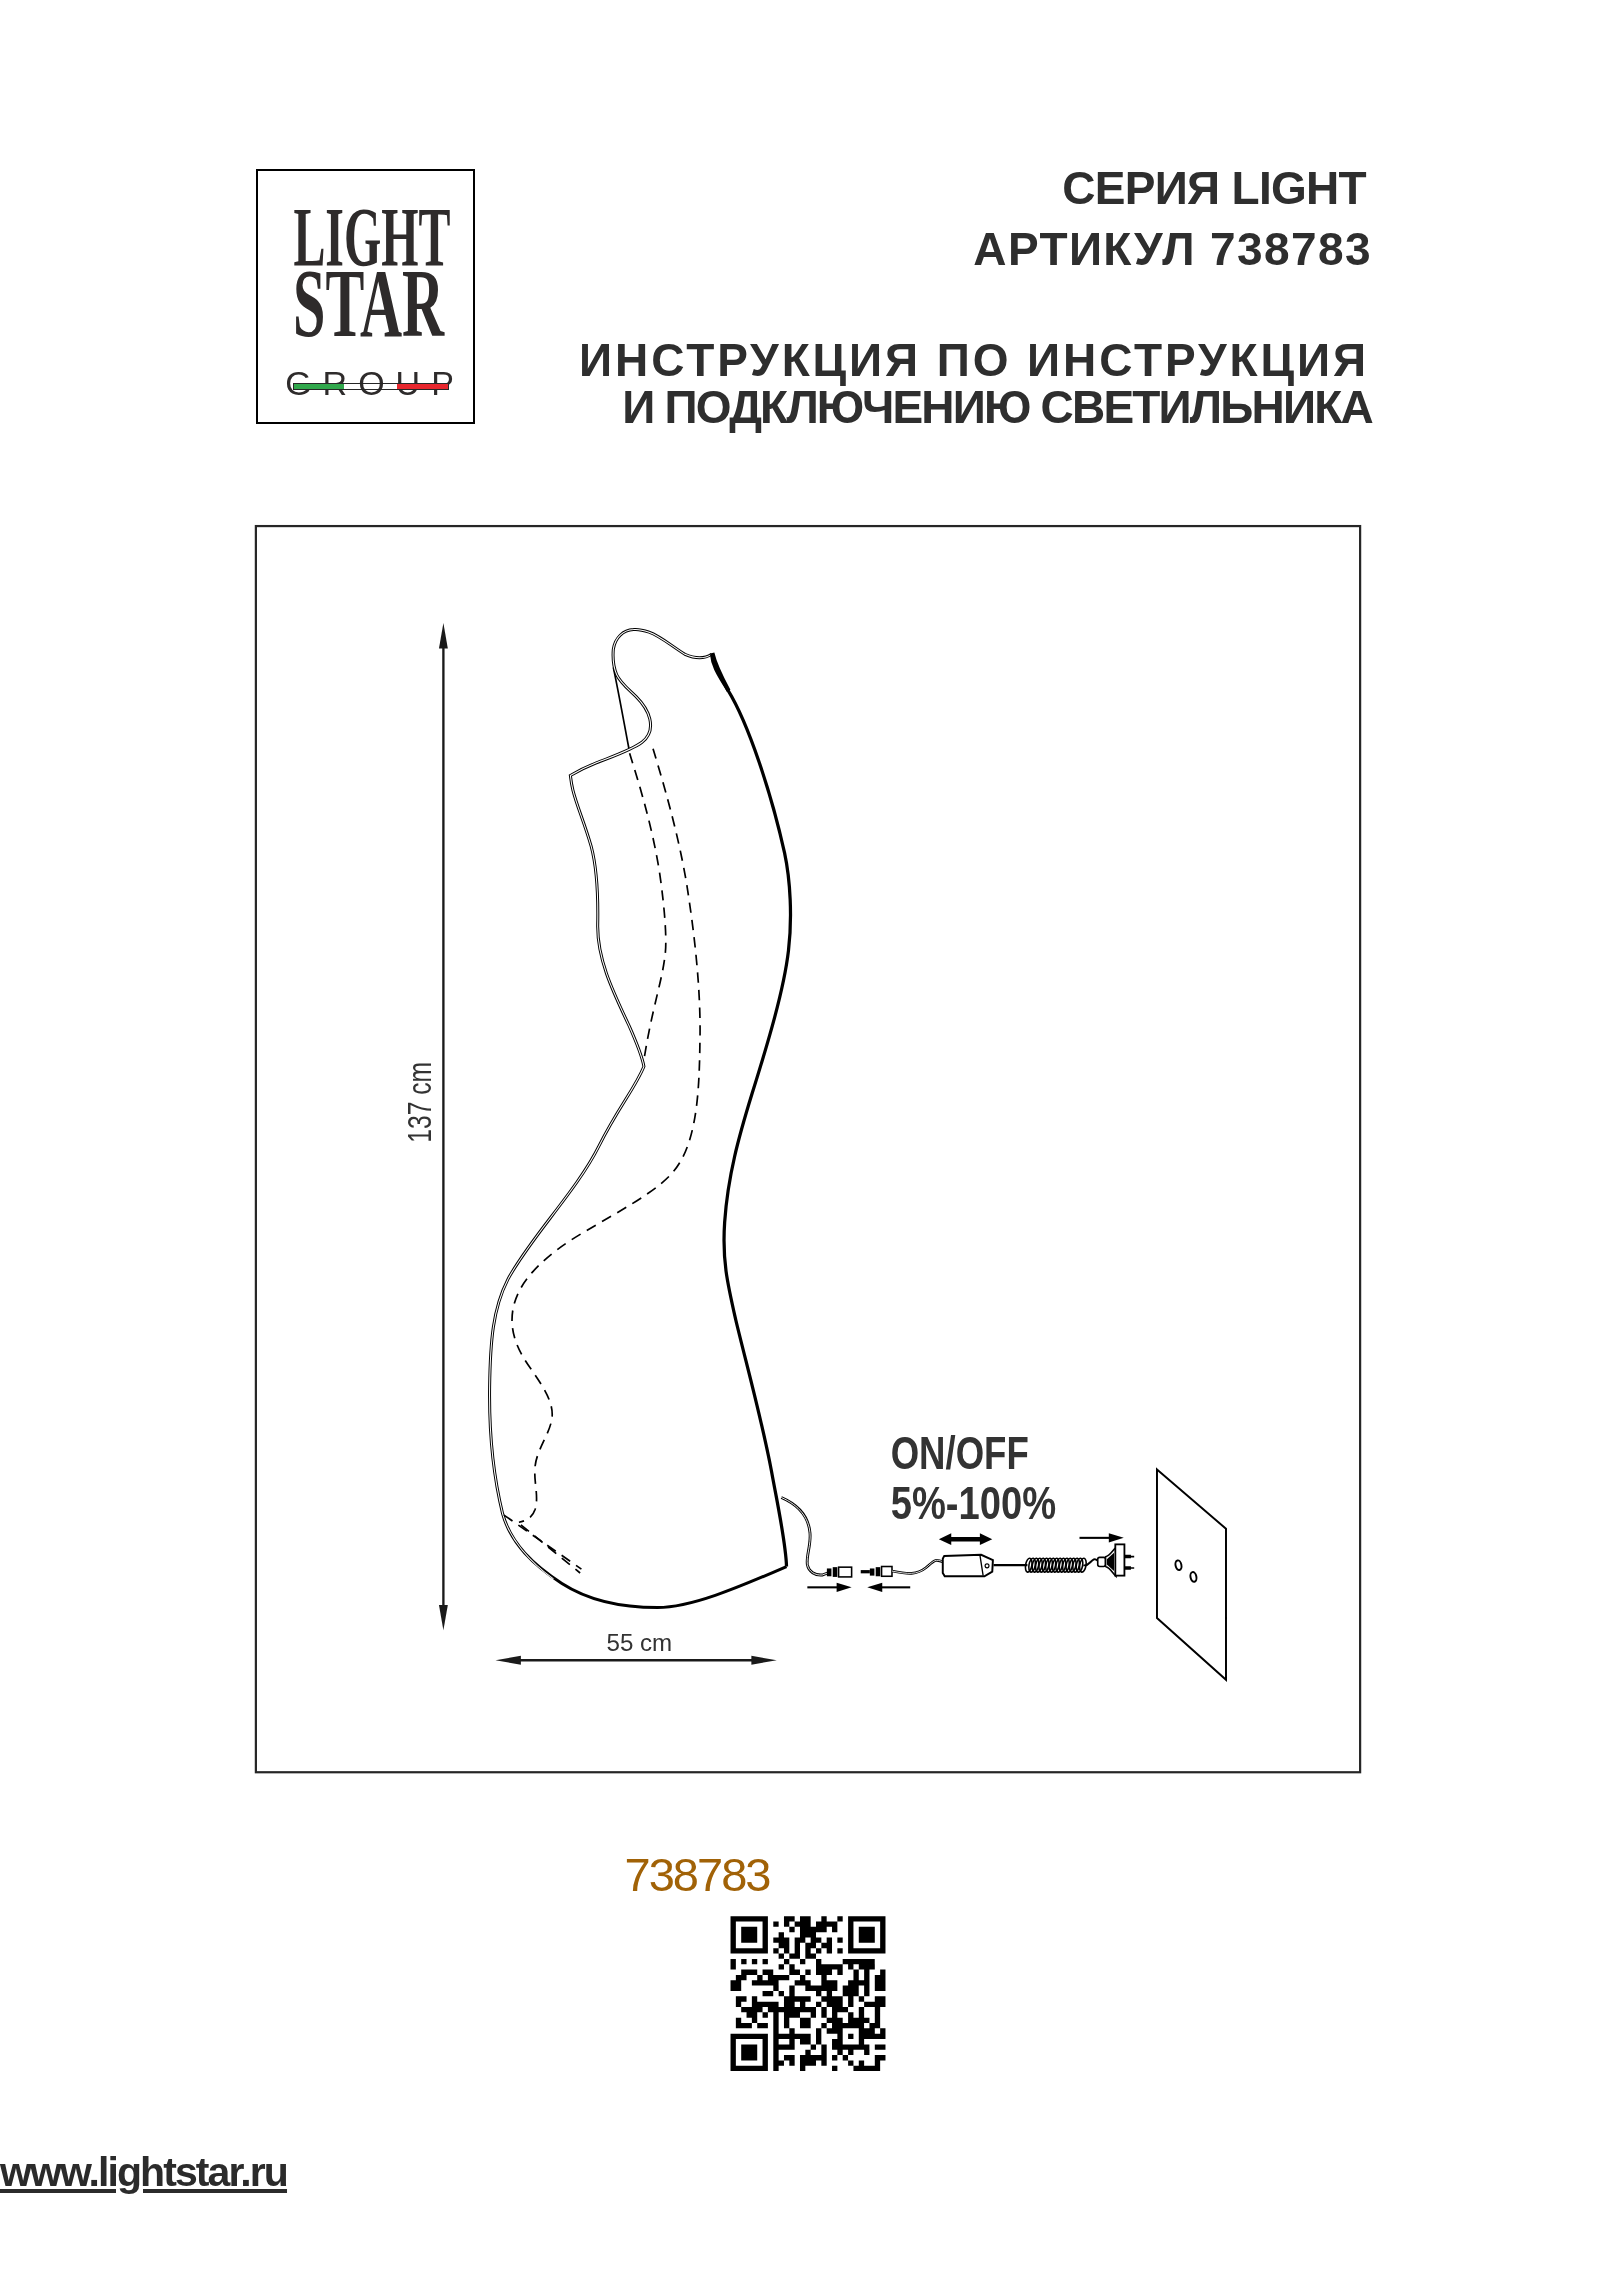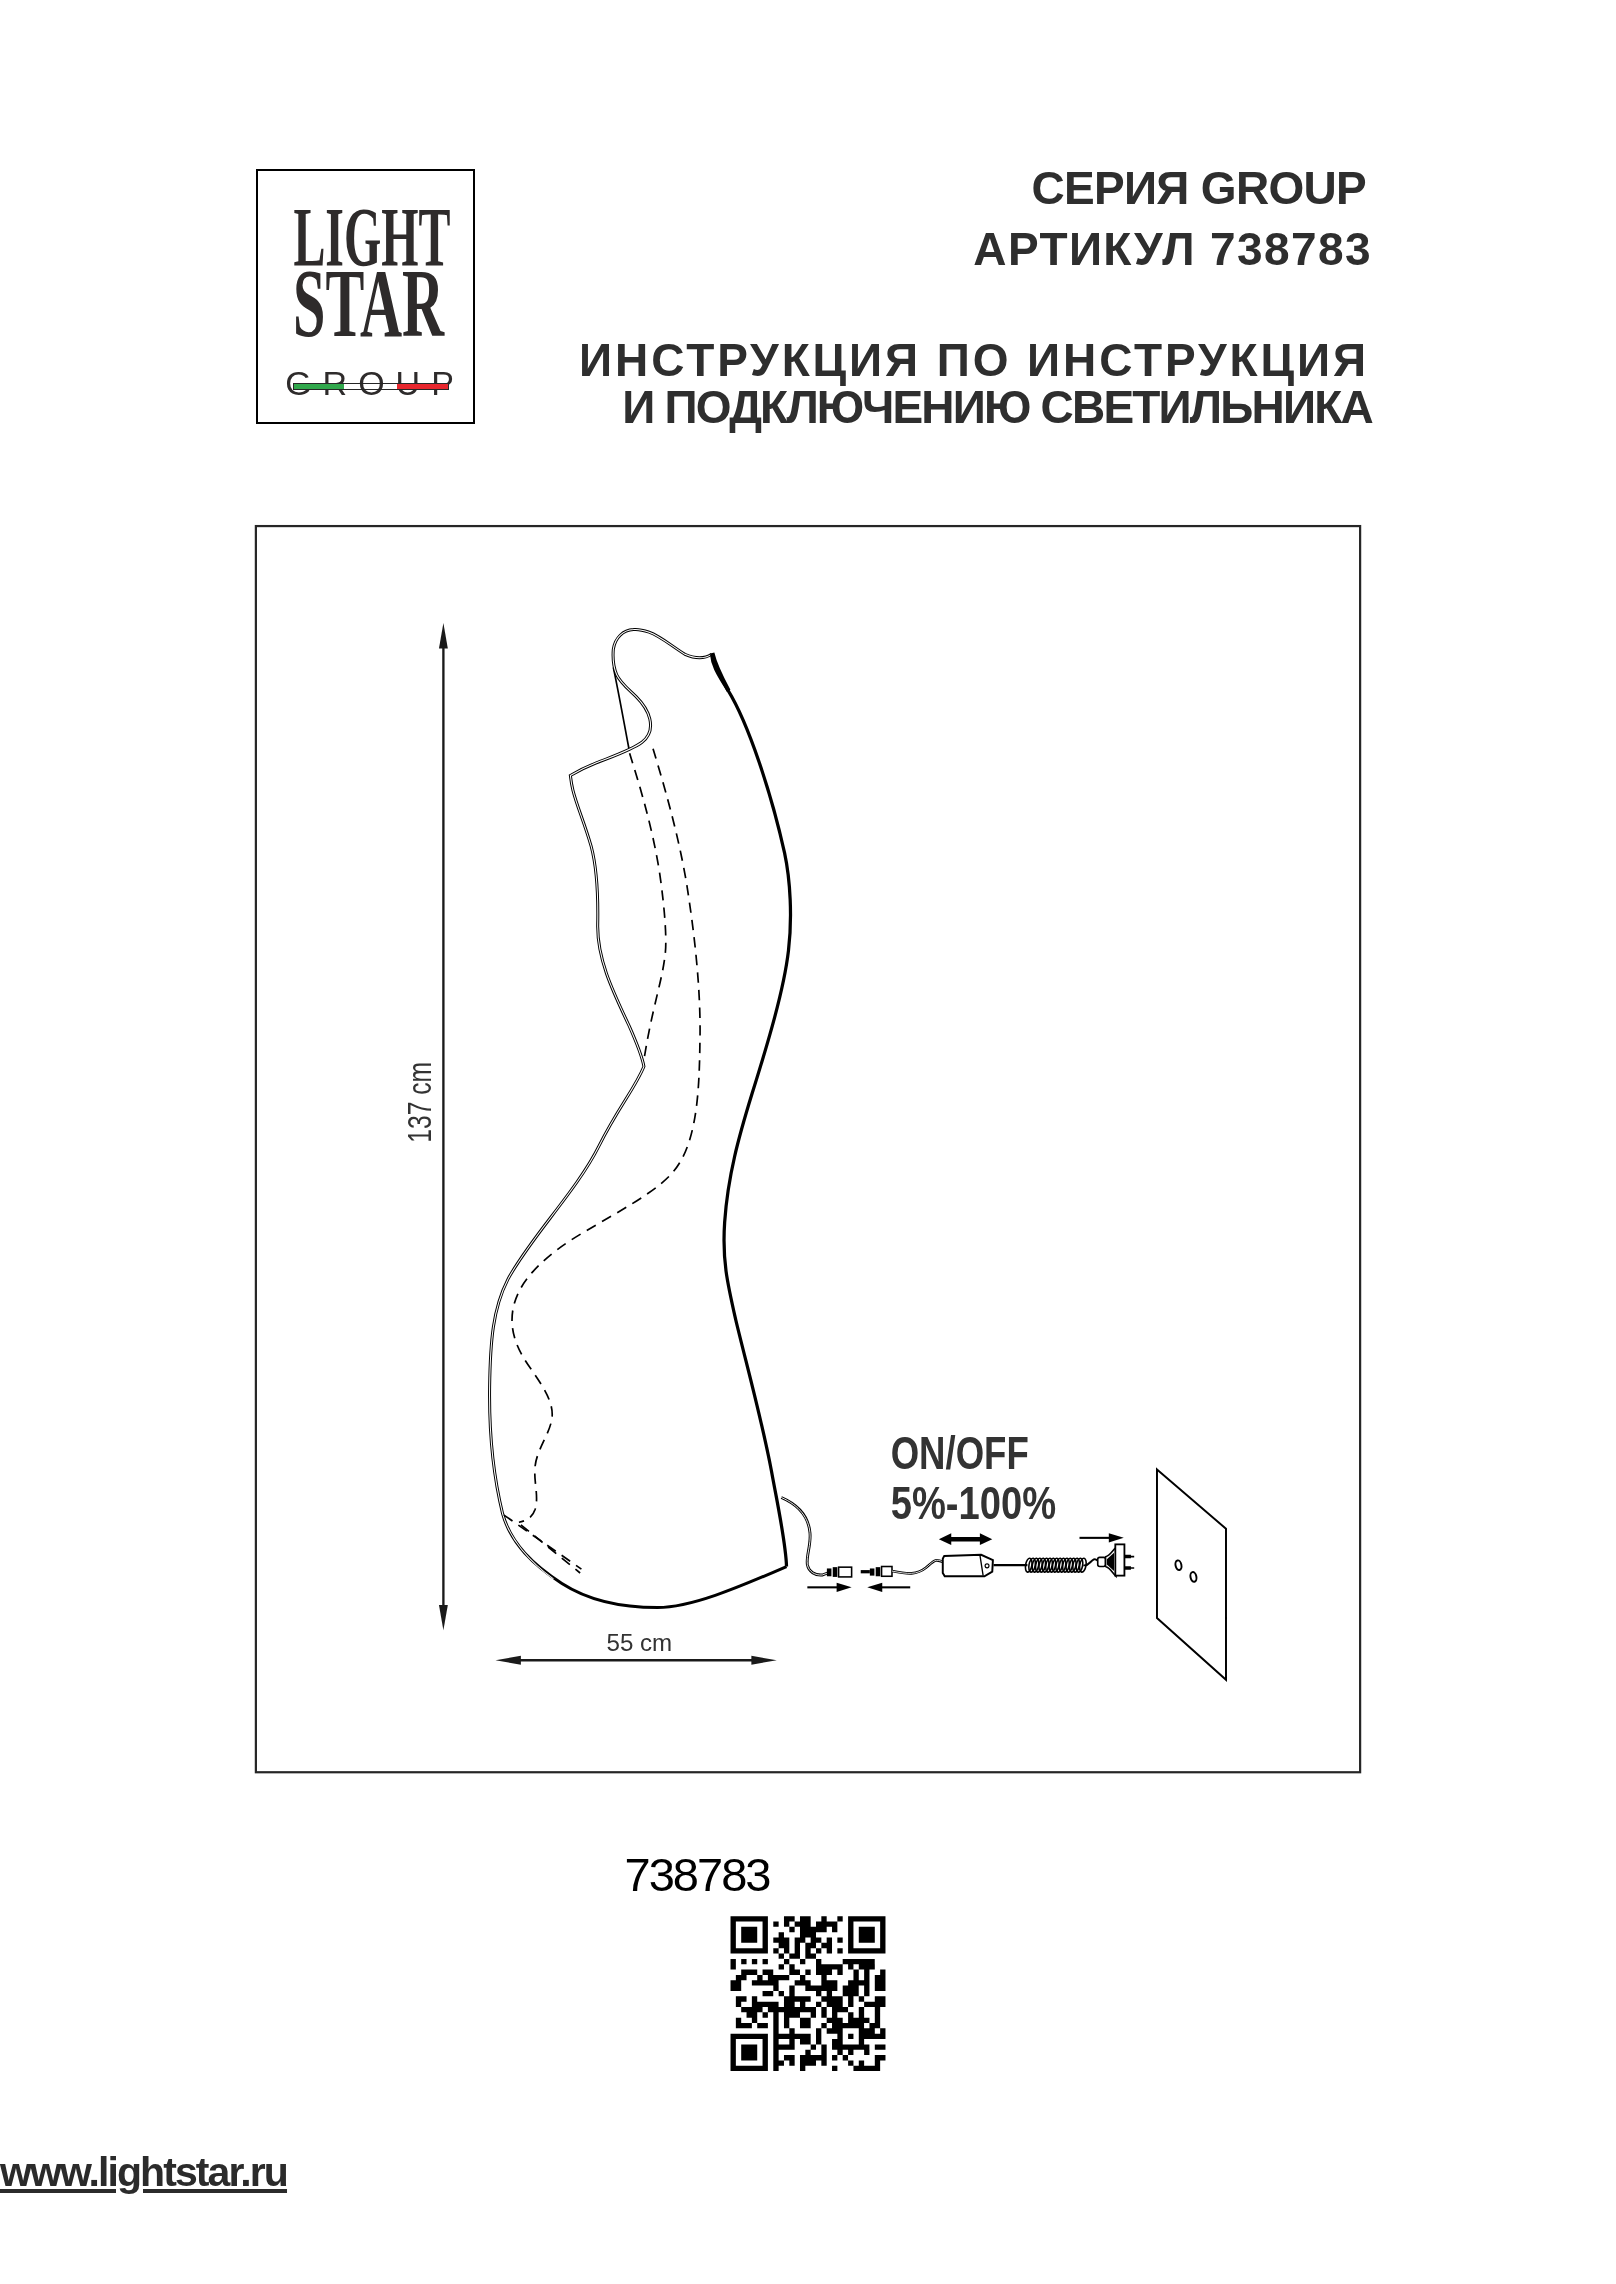--- a/index.html
+++ b/index.html
@@ -4,37 +4,37 @@
 <style>
 html,body{margin:0;padding:0;}
 body{width:1616px;height:2284px;background:#fff;position:relative;overflow:hidden;
      font-family:"Liberation Sans",sans-serif;}
 .abs{position:absolute;}
 #logo{left:256px;top:169px;width:215px;height:251px;border:2px solid #000000;}
 .lt{font-family:"Liberation Serif",serif;font-weight:bold;color:#2e2b2b;
     position:absolute;left:-120px;width:456px;text-align:center;line-height:1;}
 .h1{color:#2e2e2e;font-weight:bold;font-size:46px;}
 svg{display:block;}
-#art{left:0;top:1847px;width:1396px;text-align:center;font-size:47px;color:#000000;letter-spacing:-2px;text-indent:-2px;}
+#art{left:0;top:1847px;width:1396px;text-align:center;font-size:47px;color:#a16207;letter-spacing:-2px;text-indent:-2px;}
 #url{left:0;top:2149px;width:1616px;text-align:left;font-size:41px;font-weight:bold;color:#2b2b2b;letter-spacing:-1.9px;text-decoration:underline;}
 </style>
 </head>
 <body>
 
 <div class="abs" id="logo">
   <div class="lt" id="lt1" style="top:24px;font-size:85px;transform:translateX(5.9px) scaleX(0.563);">LIGHT</div>
   <div class="lt" id="lt2" style="top:83px;font-size:98px;transform:translateX(2.6px) scaleX(0.595);">STAR</div>
   <div class="lt" id="lt3" style="top:167px;font-family:'Liberation Sans',sans-serif;font-weight:normal;font-size:34px;letter-spacing:11px;transform:translateX(9px);margin-top:28px;">GROUP</div>
   <div class="abs" id="flag" style="left:35px;top:212px;width:154px;height:5.2px;border:1px solid #262626;">
     <div class="abs" style="left:0;top:0;width:50px;height:5.2px;background:#31a84c;"></div>
     <div class="abs" style="right:0;top:0;width:51px;height:5.2px;background:#e8262d;"></div>
   </div>
 </div>
 
-<div class="abs h1" id="hl1" style="right:250px;top:161px;white-space:nowrap;letter-spacing:-0.7px;">СЕРИЯ GROUP</div>
+<div class="abs h1" id="hl1" style="right:250px;top:161px;white-space:nowrap;letter-spacing:-0.7px;">СЕРИЯ LIGHT</div>
 <div class="abs h1" id="hl2" style="right:244px;top:222px;white-space:nowrap;letter-spacing:1.4px;">АРТИКУЛ 738783</div>
 <div class="abs h1" id="hl3" style="right:247px;top:333px;white-space:nowrap;letter-spacing:2.9px;">ИНСТРУКЦИЯ ПО ИНСТРУКЦИЯ</div>
 <div class="abs h1" id="hl4" style="right:244px;top:380px;white-space:nowrap;letter-spacing:-1.8px;">И ПОДКЛЮЧЕНИЮ СВЕТИЛЬНИКА</div>
 
 <svg class="abs" style="left:0;top:0;" width="1616" height="2284" viewBox="0 0 2482 3508">
 
   <rect x="393" y="808" width="1696" height="1914" fill="none" stroke="#262626" stroke-width="3.4"></rect>
 
   <g stroke="#1a1a1a" fill="#1a1a1a">
     <line x1="681" y1="993" x2="681" y2="2468" stroke-width="3.6"></line>

